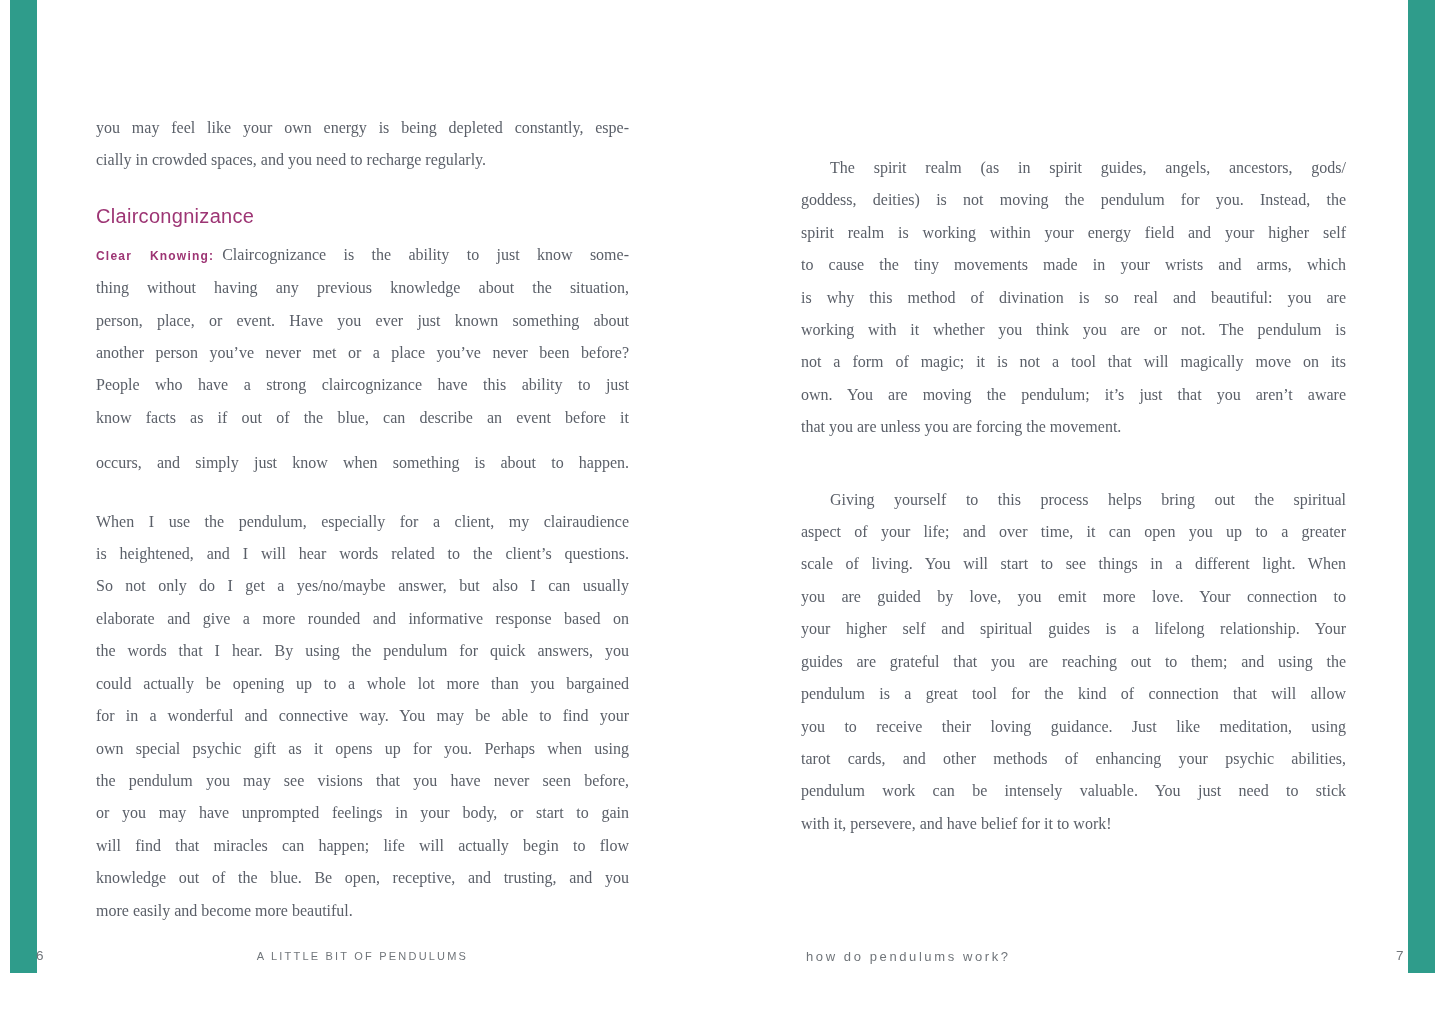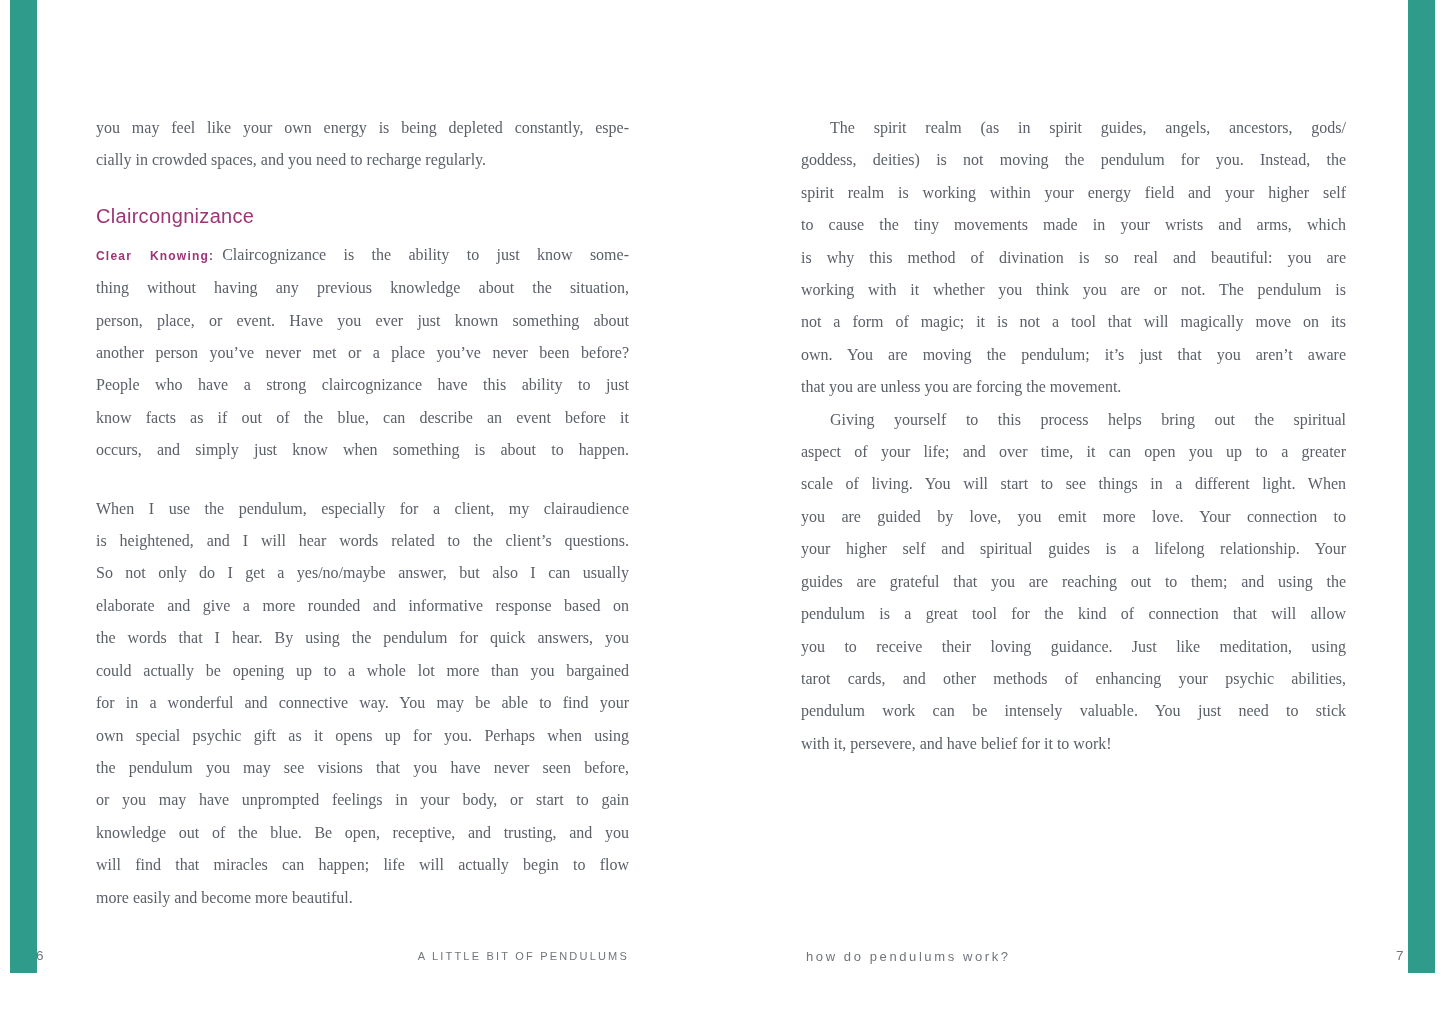--- a/index.html
+++ b/index.html
@@ -24,22 +24,22 @@
   .edge-band.left{left:10px;}
   .edge-band.right{left:1408px;}
 
   .page-col{position:absolute;top:112px;}
   .page-col.left{left:96px;width:533px;}
   .page-col.right{left:801px;width:545px;}
 
   .body-text{font-size:16px;line-height:32.4px;color:var(--body-text);}
   .tline{text-align:justify;text-align-last:justify;}
   .tline-last{text-align-last:left;}
-  .justify-all .tline-last{text-align-last:justify;}
-  .indent-first .tline:first-child{text-indent:29px;}
+  .justify-all .tline-last{text-align-last:justify;margin-top:13px;}
+  .indent-first .tline:first-child{text-indent:29px;margin-top:40px;}
 
   .section-heading{
     font-family:"Liberation Sans", sans-serif;
     font-size:20px;line-height:30px;
     color:var(--accent);
     margin-top:24px;
     letter-spacing:0.3px;
   }
   .labelled-para{margin-top:8px;}
   .pink-label{
@@ -54,21 +54,21 @@
 
   .footer-item{
     position:absolute;top:948px;
     font-family:"Liberation Sans", sans-serif;
     color:var(--footer-text);
   }
   .page-num{font-size:13.5px;}
   .page-num.left-num{left:36px;}
   .page-num.right-num{left:1396px;}
   .footer-title-left{
-    left:96px;width:533px;text-align:right;
+    left:96px;width:533px;text-align:center;
     font-size:11px;letter-spacing:2.2px;top:950px;
   }
   .footer-title-right{
     left:806px;width:545px;
     font-size:13px;letter-spacing:2.6px;top:949px;
   }
 </style>
 </head>
 <body>
 
@@ -103,22 +103,22 @@
         <div class="tline">When I use the pendulum, especially for a client, my clairaudience</div>
         <div class="tline">is heightened, and I will hear words related to the client’s questions.</div>
         <div class="tline">So not only do I get a yes/no/maybe answer, but also I can usually</div>
         <div class="tline">elaborate and give a more rounded and informative response based on</div>
         <div class="tline">the words that I hear. By using the pendulum for quick answers, you</div>
         <div class="tline">could actually be opening up to a whole lot more than you bargained</div>
         <div class="tline">for in a wonderful and connective way. You may be able to find your</div>
         <div class="tline">own special psychic gift as it opens up for you. Perhaps when using</div>
         <div class="tline">the pendulum you may see visions that you have never seen before,</div>
         <div class="tline">or you may have unprompted feelings in your body, or start to gain</div>
+        <div class="tline">will find that miracles can happen; life will actually begin to flow</div>
         <div class="tline">knowledge out of the blue. Be open, receptive, and trusting, and you</div>
-        <div class="tline">will find that miracles can happen; life will actually begin to flow</div>
         <div class="tline tline-last">more easily and become more beautiful.</div>
       </div>
   </div>
 
   <div class="page-col right body-text">
     <div class="indent-first">
         <div class="tline">The spirit realm (as in spirit guides, angels, ancestors, gods/</div>
         <div class="tline">goddess, deities) is not moving the pendulum for you. Instead, the</div>
         <div class="tline">spirit realm is working within your energy field and your higher self</div>
         <div class="tline">to cause the tiny movements made in your wrists and arms, which</div>

